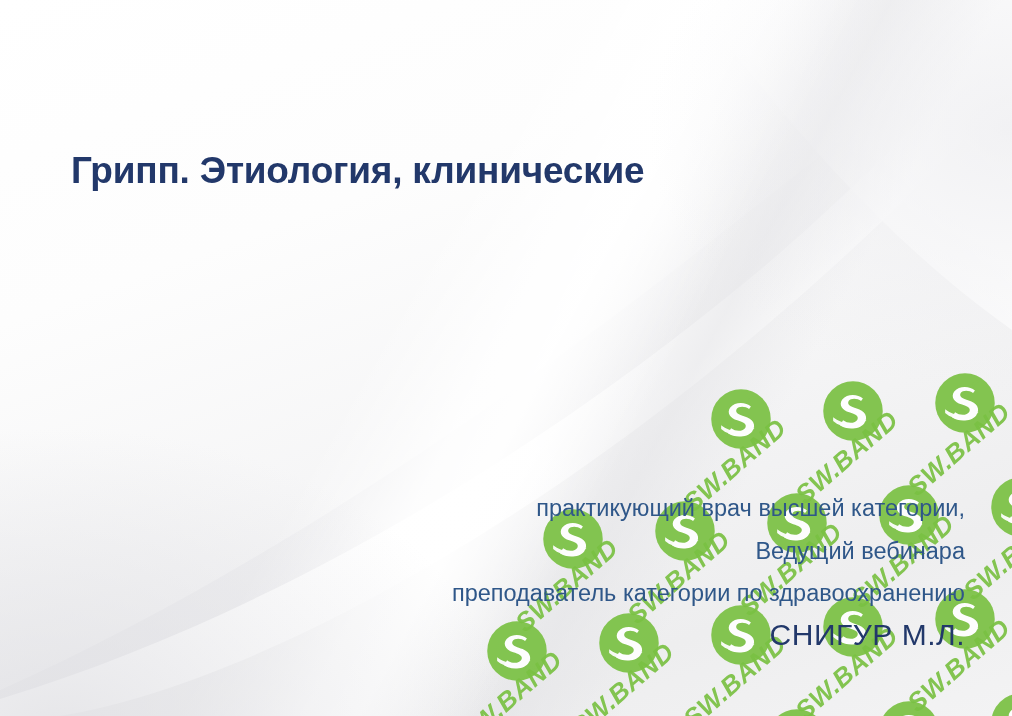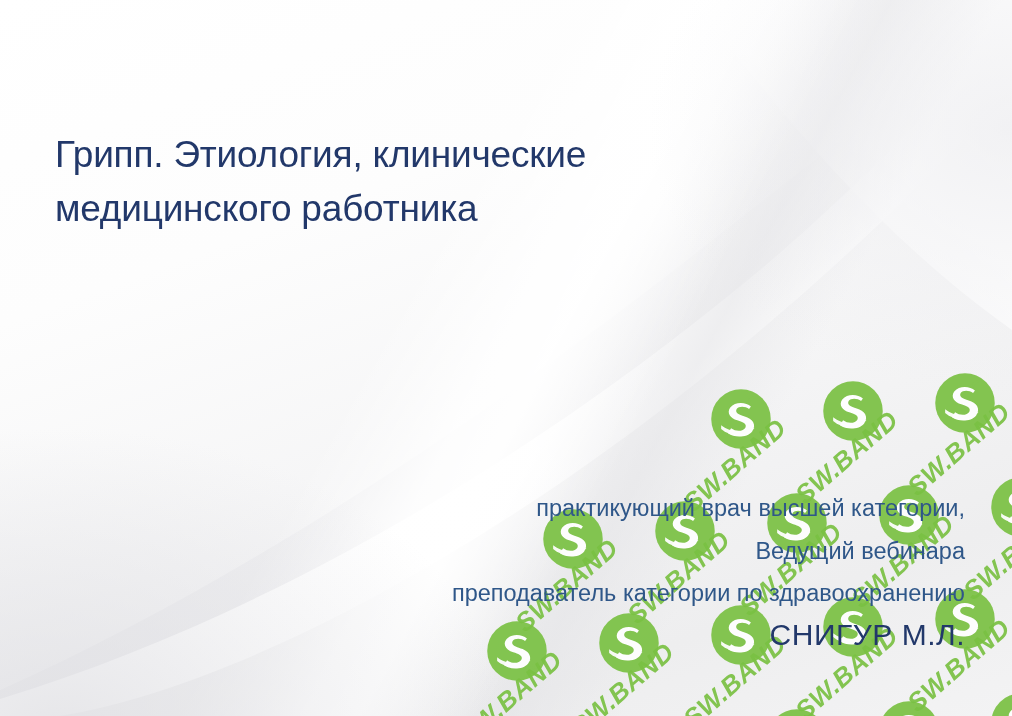--- a/index.html
+++ b/index.html
@@ -87,24 +87,24 @@
 
   
   .title-block {
     position: absolute;
     left: 55px;
     top: 128px;
     width: 830px;
   }
 
   .slide-title {
-    margin: 0;
+    margin: 16px;
     font-size: 37px;
     line-height: 54px;
-    font-weight: normal;
+    font-weight: bold;
     color: #22386a;
     letter-spacing: -0.2px;
   }
 
   .title-line { display: block; }
 
   .presenter-block {
     position: absolute;
     right: 47px;
     top: 487px;
@@ -306,21 +306,20 @@
           <path d="M66 30 C58 22 40 22 33 31 C26 40 33 49 44 52 C54 55 60 58 57 64 C54 70 42 71 34 65 L29 73 C40 81 60 80 68 70 C76 59 68 49 56 46 C46 43 40 40 43 34 C46 29 57 29 63 34 Z" fill="#ffffff"></path>
           <path d="M18 60 C30 70 52 74 72 64 C60 78 34 80 18 66 Z" fill="#ffffff" opacity="0.95"></path>
           <path d="M61 20 C64 15 70 13 74 15 C70 17 66 20 63 25 Z" fill="#7ac143"></path>
         </svg>
       </div>
     </div>
 
   <div class="title-block">
     <h1 class="slide-title">
       <span class="title-line">Грипп. Этиология, клинические</span>
-      <span class="title-line">медицинского работника</span>
     </h1>
   </div>
 
   <div class="presenter-block">
     <span class="presenter-line">практикующий врач высшей категории,</span>
     <span class="presenter-line">Ведущий вебинара</span>
     <span class="presenter-line">преподаватель категории по здравоохранению</span>
     <span class="presenter-name">СНИГУР М.Л.</span>
   </div>
 

